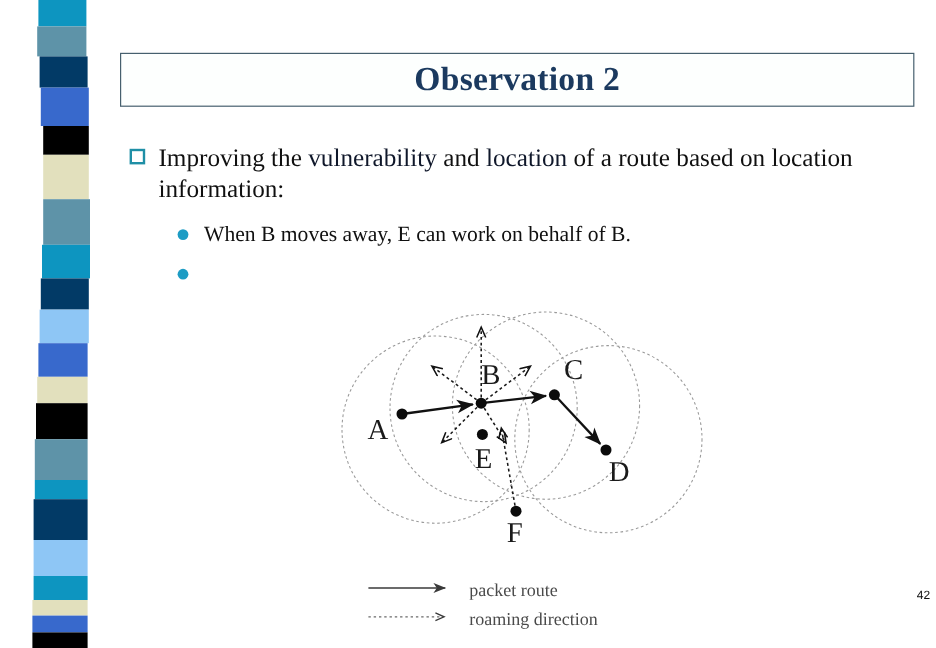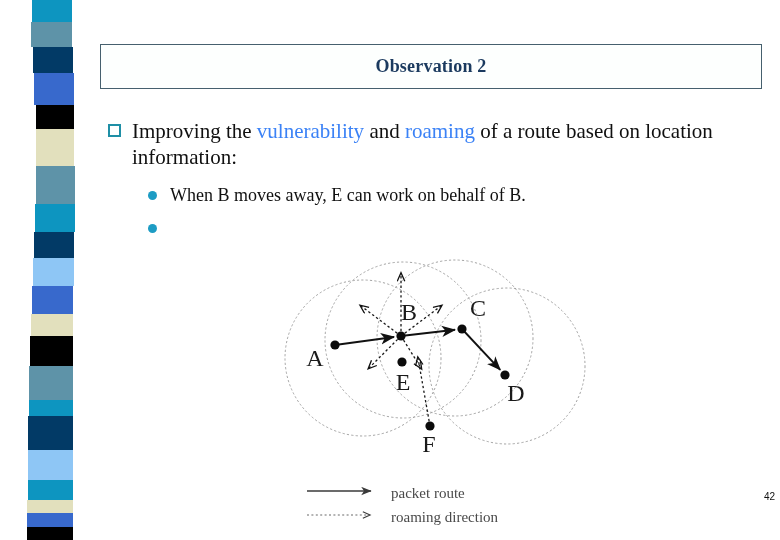--- a/index.html
+++ b/index.html
@@ -41,21 +41,21 @@
   }
   #title-text {
     position: absolute;
     left: 0;
     top: 0;
     width: 100%;
     height: 100%;
     display: flex;
     align-items: center;
     justify-content: center;
-    font-size: 18px;
+    font-size: 28px;
     font-weight: bold;
     color: #1b3a5f;
     letter-spacing: 0.2px;
     white-space: nowrap;
   }
 
   
   #body {
     position: absolute;
     left: 106px;
@@ -77,21 +77,21 @@
     height: 9px;
     border: 2px solid #1f8fa6;
     background: #ffffff;
     margin-left: 2px;
   }
   .l1-text {
     font-size: 21px;
     line-height: 26px;
     color: #101010;
   }
-  .hl { color: #3b82f6; }
+  .hl { color: #0f172a; }
 
   #sub-list {
     margin-top: 14px;
     margin-left: 42px;
   }
   .l2-row {
     display: flex;
     align-items: flex-start;
     margin-bottom: 4px;
     margin-top: 10px;
@@ -186,21 +186,21 @@
   <div id="title-box">
     <div id="title-text">Observation 2</div>
   </div>
 
   <div id="body">
 
     <div class="l1-row">
       <div class="l1-marker">
         <span class="sq"></span>
       </div>
-      <div class="l1-text" id="l1-text"><span>Improving the </span><span class="hl">vulnerability</span><span> and </span><span class="hl">roaming</span><span> of a route based on location information:</span></div>
+      <div class="l1-text" id="l1-text"><span>Improving the </span><span class="hl">vulnerability</span><span> and </span><span class="hl">location</span><span> of a route based on location information:</span></div>
     </div>
 
     <div id="sub-list">
       <div class="l2-row">
         <div class="l2-marker">
           <span class="dot"></span>
         </div>
         <div class="l2-text">When B moves away, E can work on behalf of B.</div>
       </div>
       <div class="l2-row">

